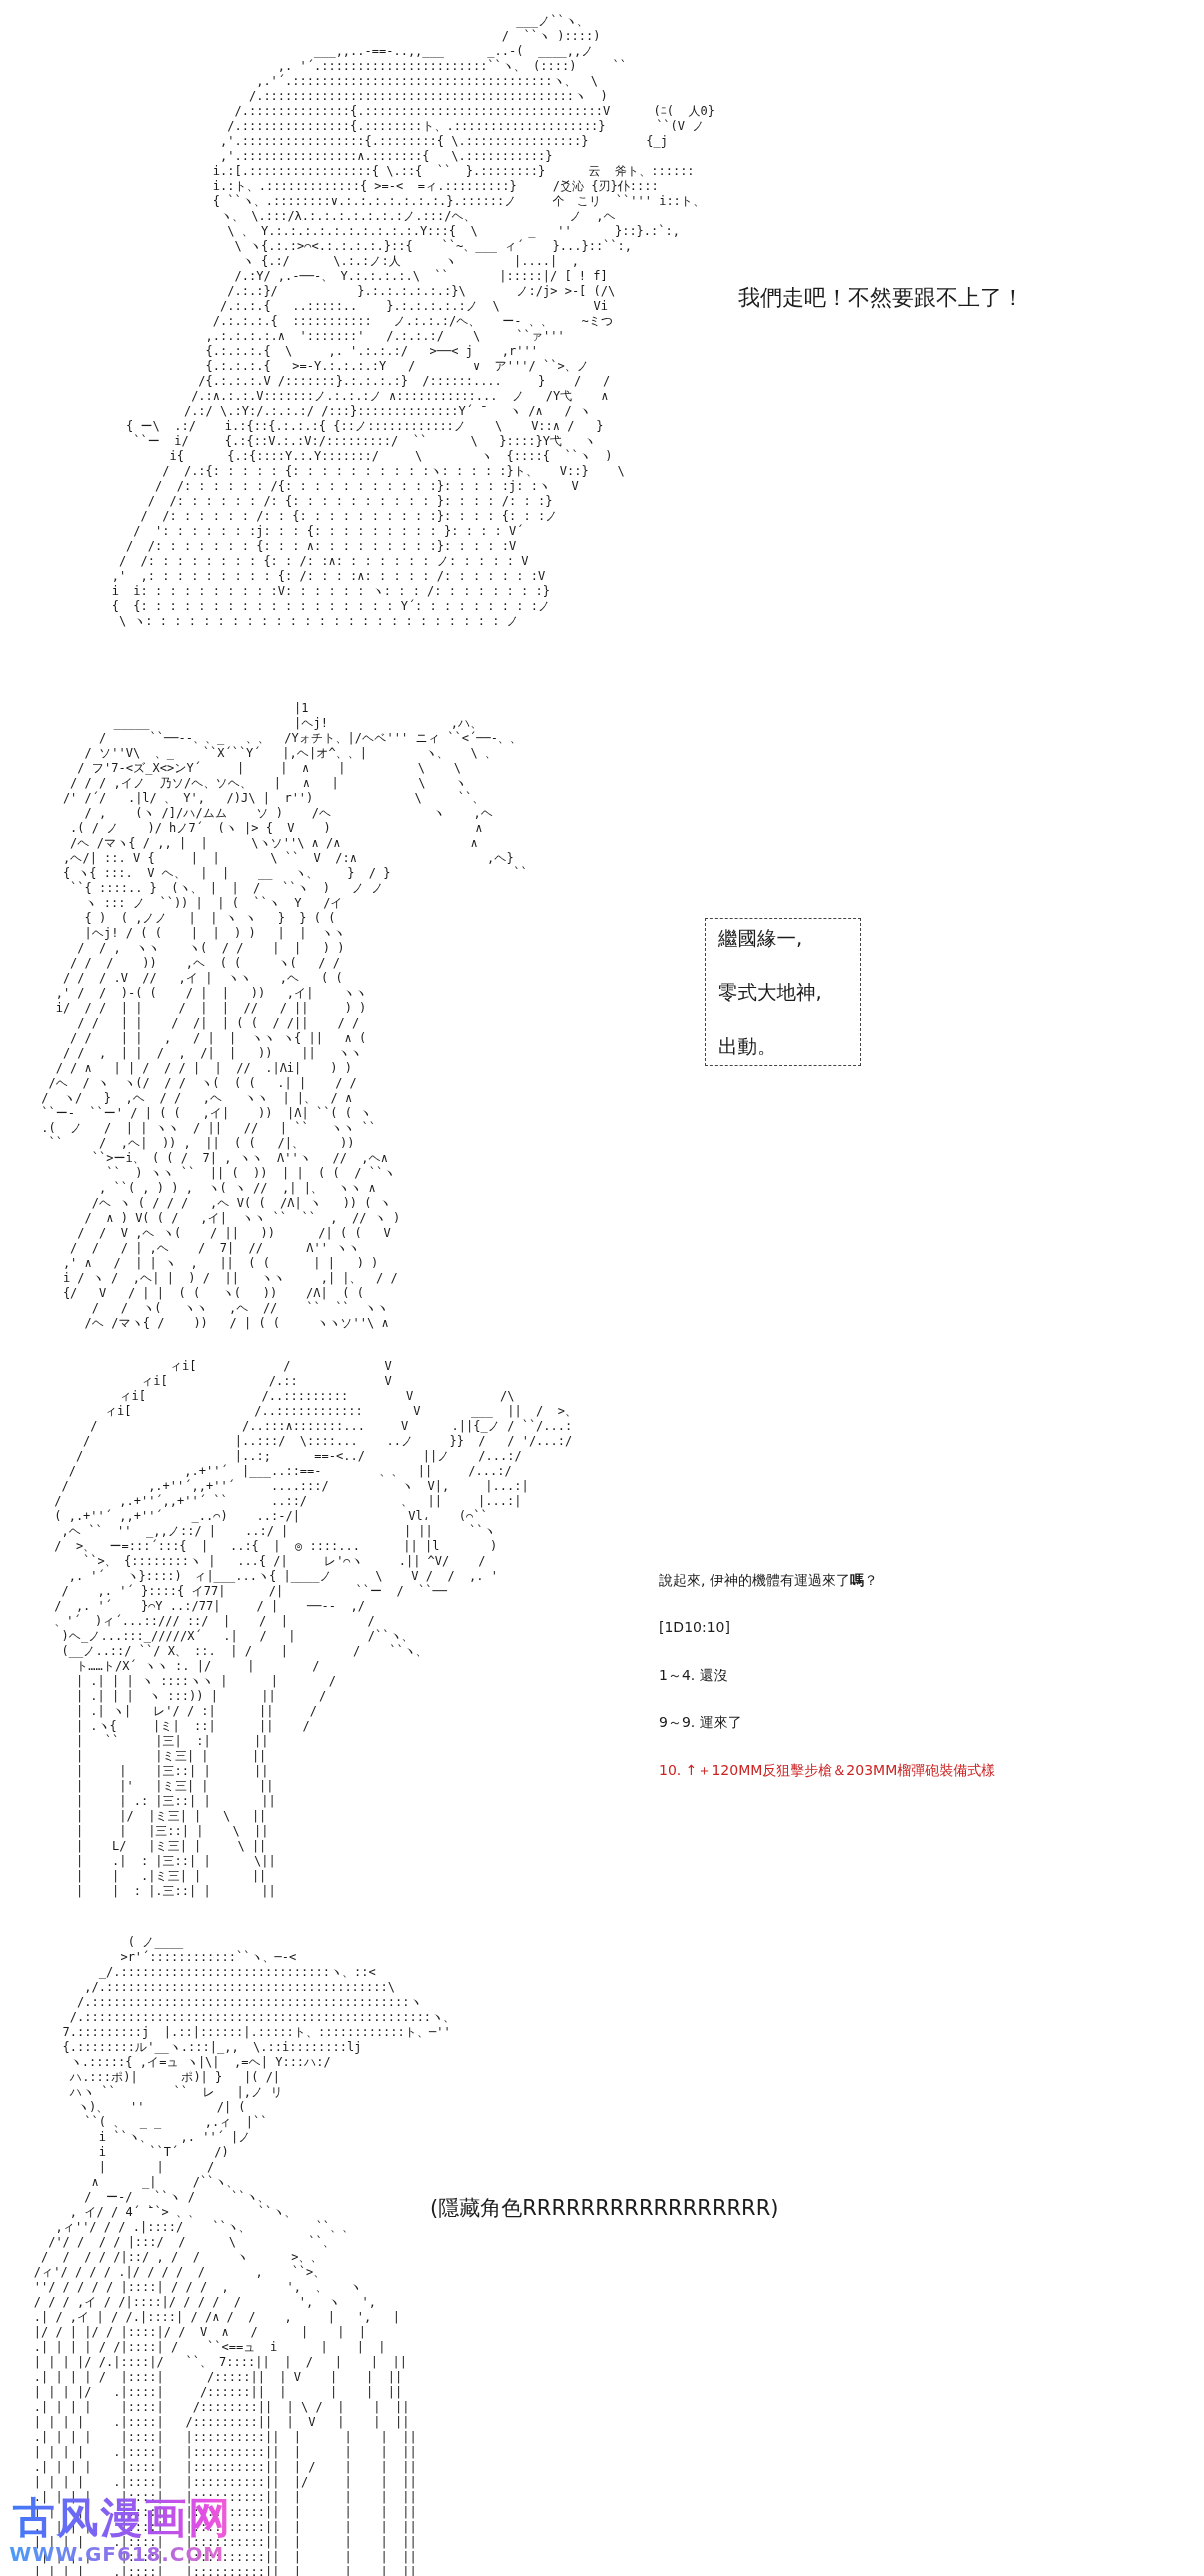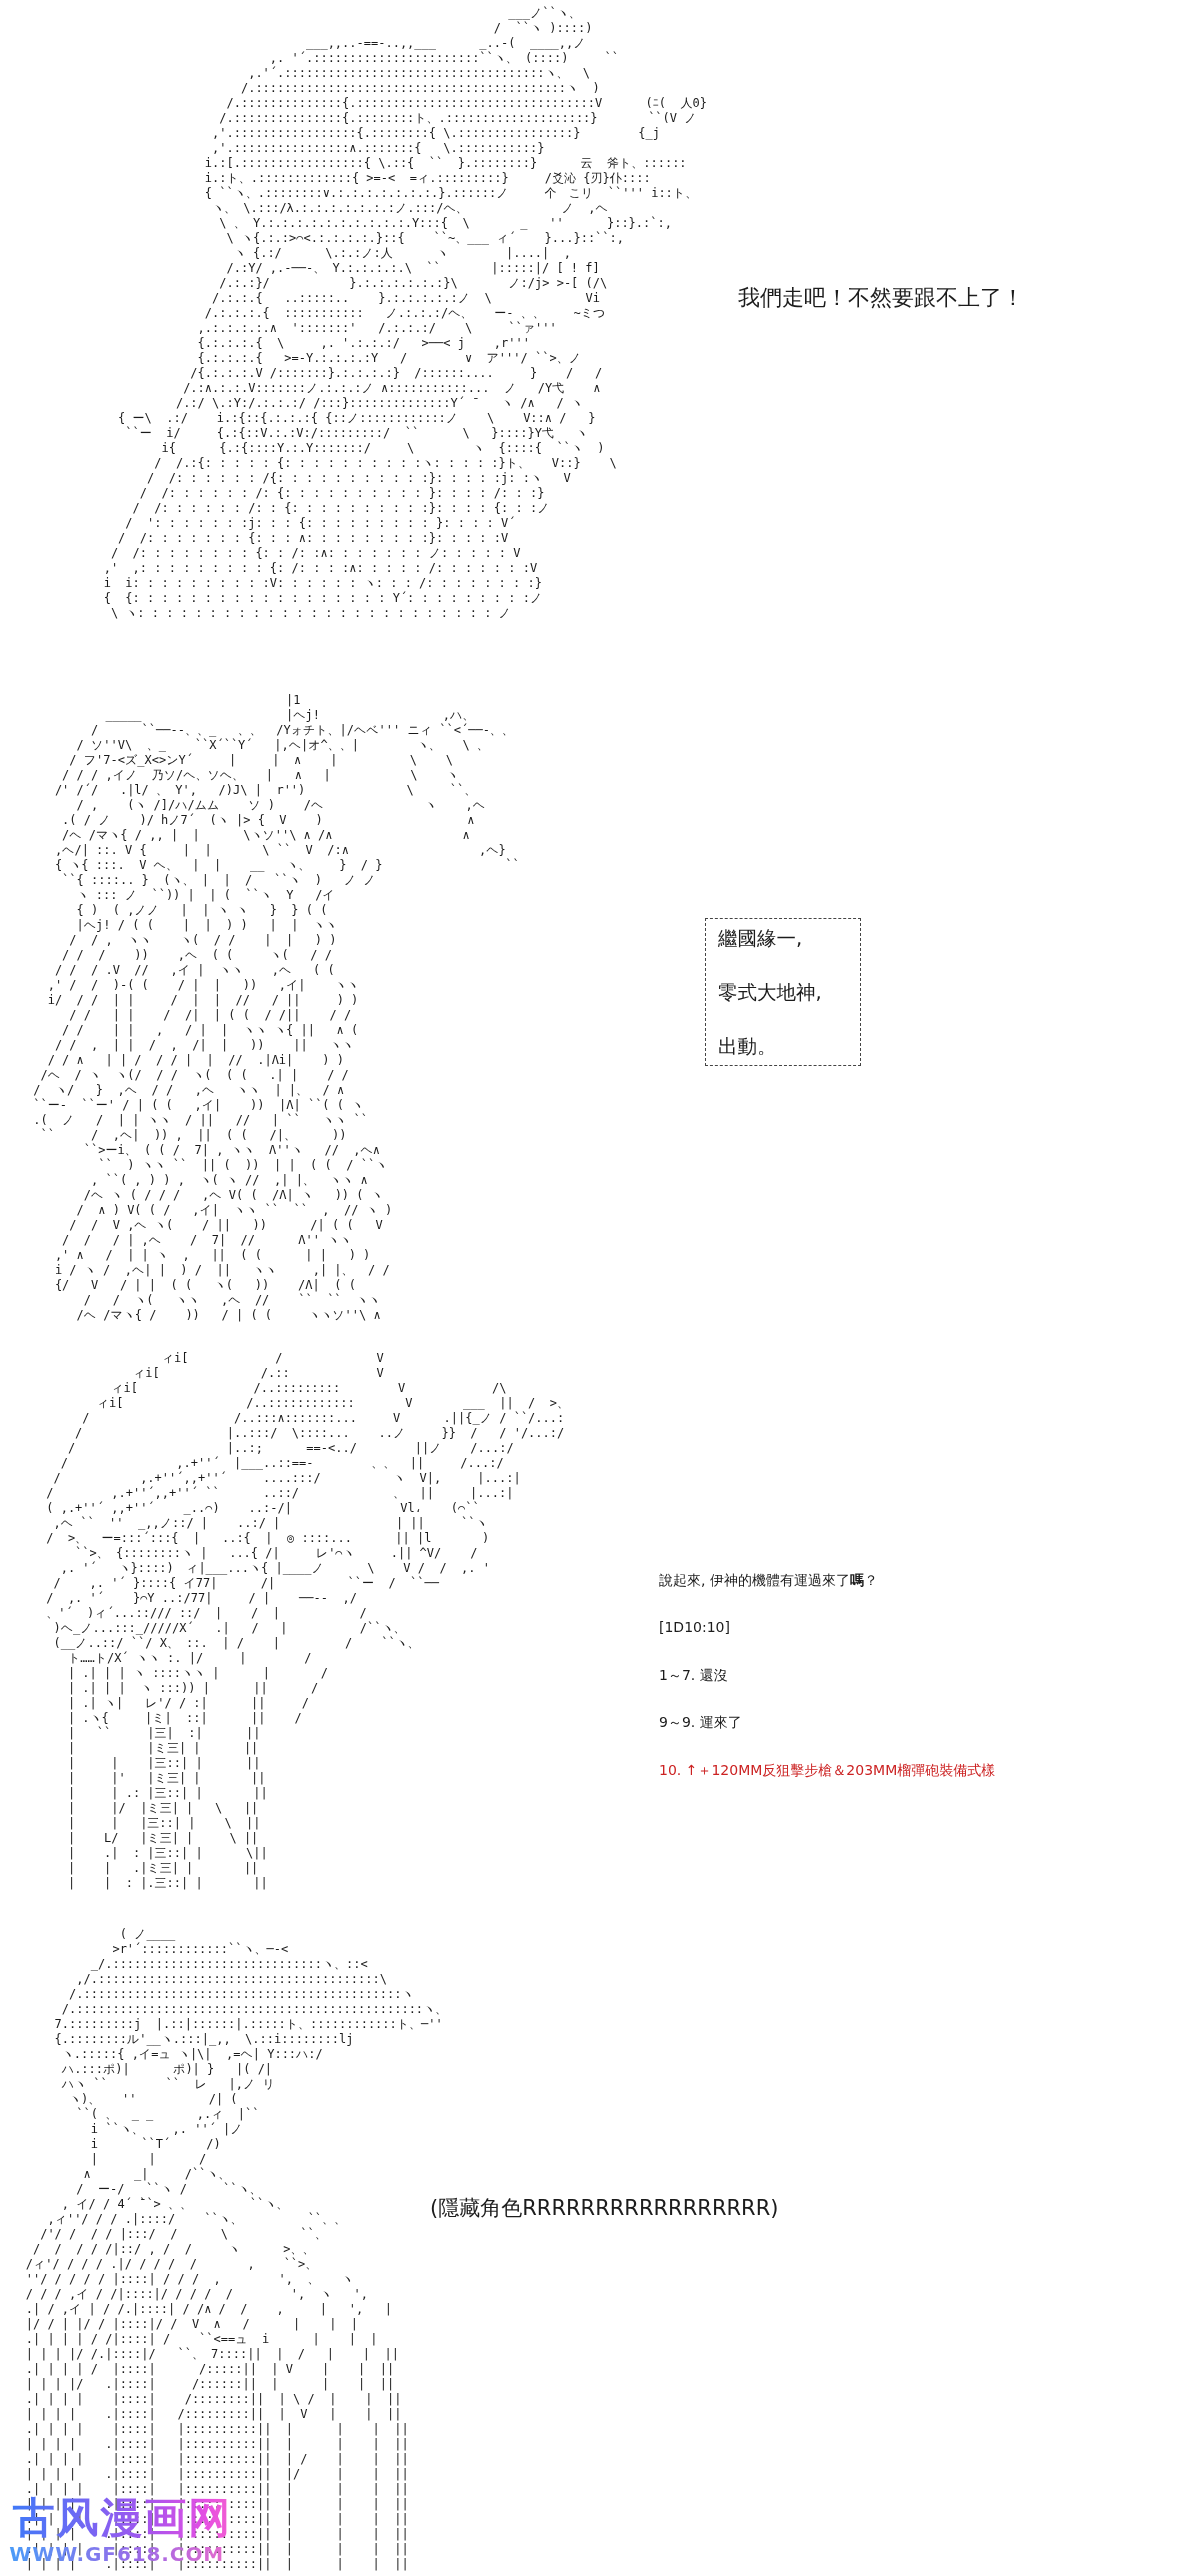--- a/index.html
+++ b/index.html
@@ -1,18 +1,18 @@
 <!DOCTYPE html>
 <html style="font-size:15px"><head>
 <meta charset="utf-8">
 <style>
   html,body{margin:0;padding:0;background:#ffffff;}
   .page{position:relative;width:1205px;height:2576px;background:#ffffff;overflow:hidden;
         font-family:"DejaVu Sans", sans-serif;color:#1c1c1c;}
-  pre.aa{margin:0;position:absolute;font-family:"DejaVu Sans Mono", monospace;
+  pre.aa{margin:8px;position:absolute;font-family:"DejaVu Sans Mono", monospace;
          color:#1a1a1a;white-space:pre;font-size:12px;}
   .aa1{left:82px;top:5.6px;line-height:15px;}
   .aa2{left:26px;top:693px;line-height:15px;}
   .aa3{left:39px;top:1351px;line-height:15px;}
   .aa4{left:18.5px;top:1927px;line-height:15px;}
   .speech{position:absolute;left:738px;top:283px;font-size:22px;letter-spacing:0px;}
   .nbox{position:absolute;left:705px;top:918px;width:156px;height:148px;
         border:0.9px dashed #444;display:flex;flex-direction:column;justify-content:flex-start;
         padding:5.6px 0 5.6px 12px;box-sizing:border-box;font-size:19.5px;gap:27px;}
   .dice{position:absolute;left:659px;top:1570px;font-size:14px;}
@@ -160,21 +160,21 @@
     |     |/  |ミ三| |   \   ||
     |     |   |三::| |    \  ||
     |    L/   |ミ三| |     \ ||
     |    .|  : |三::| |      \||
     |    |   .|ミ三| |       ||
     |    |  : |.三::| |       ||</pre>
 
   <div class="dice">
     <div class="dline"><span>說起來, 伊神的機體有運過來了</span><b>嗎</b><span>？</span></div>
     <div class="dline">[1D10:10]</div>
-    <div class="dline">1～7. 還沒</div>
+    <div class="dline">1～4. 還沒</div>
     <div class="dline">9～9. 運來了</div>
     <div class="dline red">10. ↑＋120MM反狙擊步槍＆203MM榴彈砲裝備式樣</div>
   </div>
 
   <pre class="aa aa4">              ( ノ____
              &gt;r'´::::::::::::``ヽ、─-&lt;
           _/.:::::::::::::::::::::::::::::ヽ、::&lt;
         ,/.:::::::::::::::::::::::::::::::::::::::\
        /.::::::::::::::::::::::::::::::::::::::::::::ヽ
       /.::::::::::::::::::::::::::::::::::::::::::::::::ヽ、

